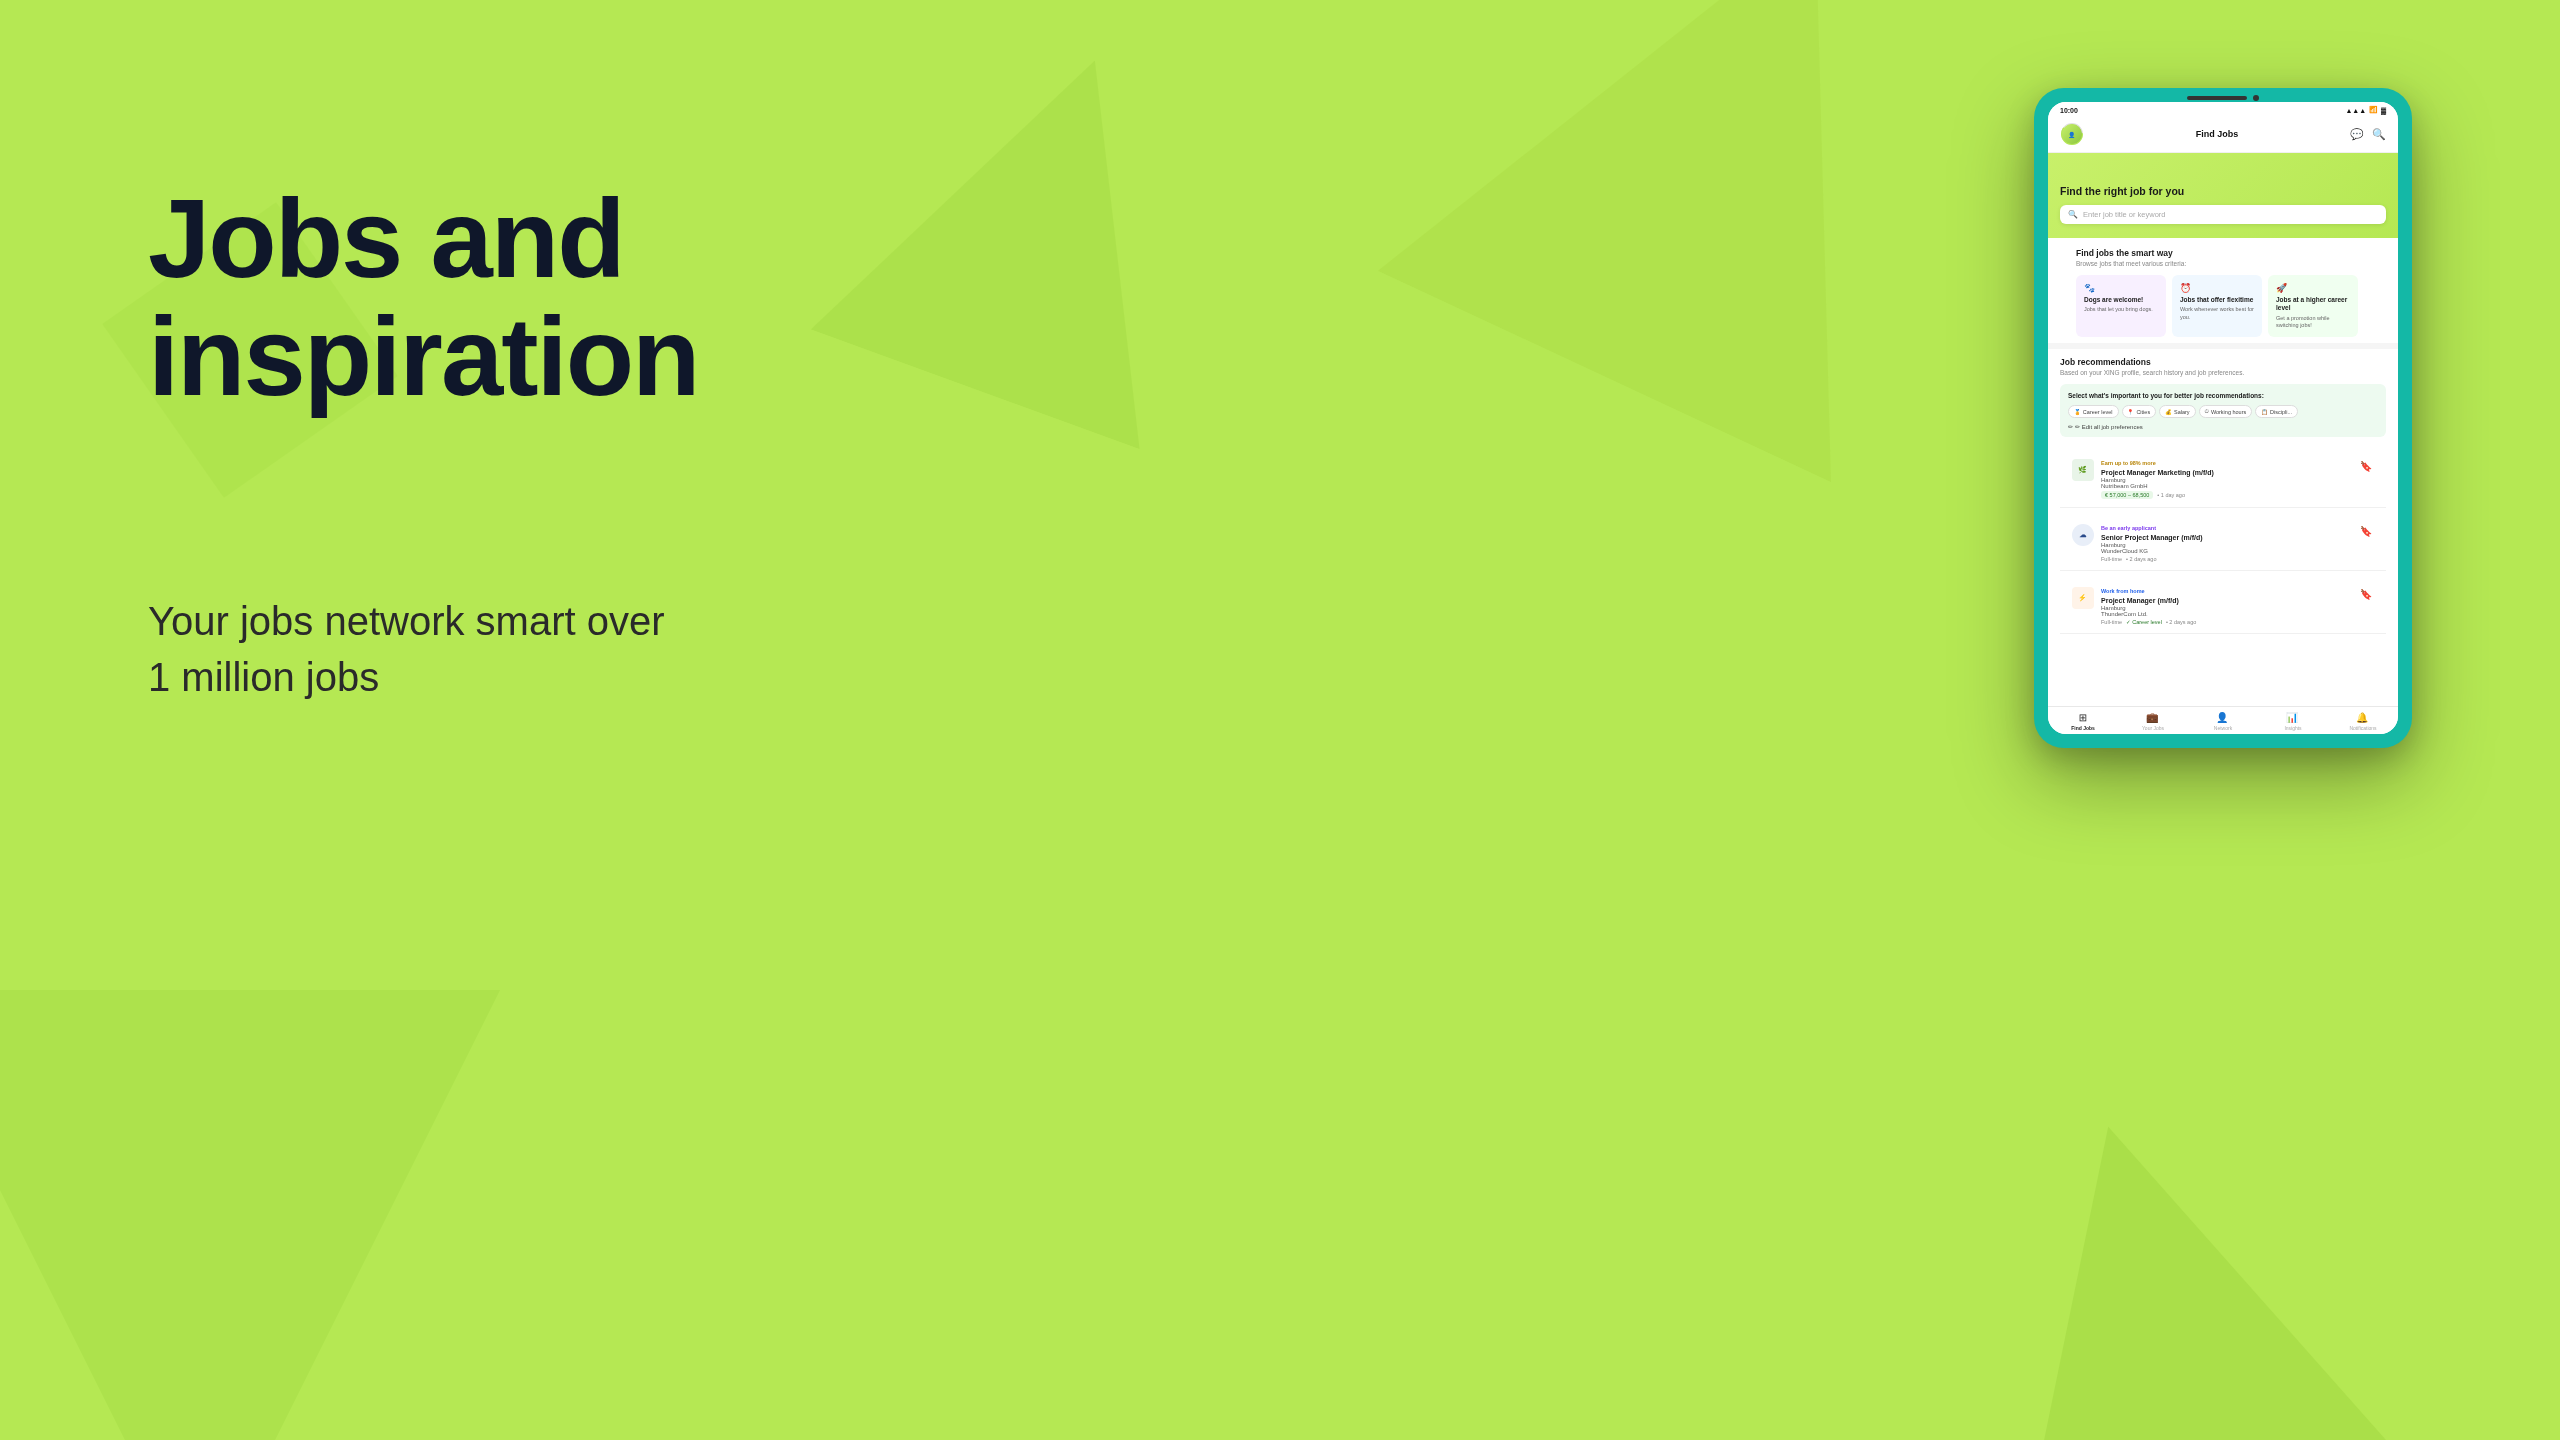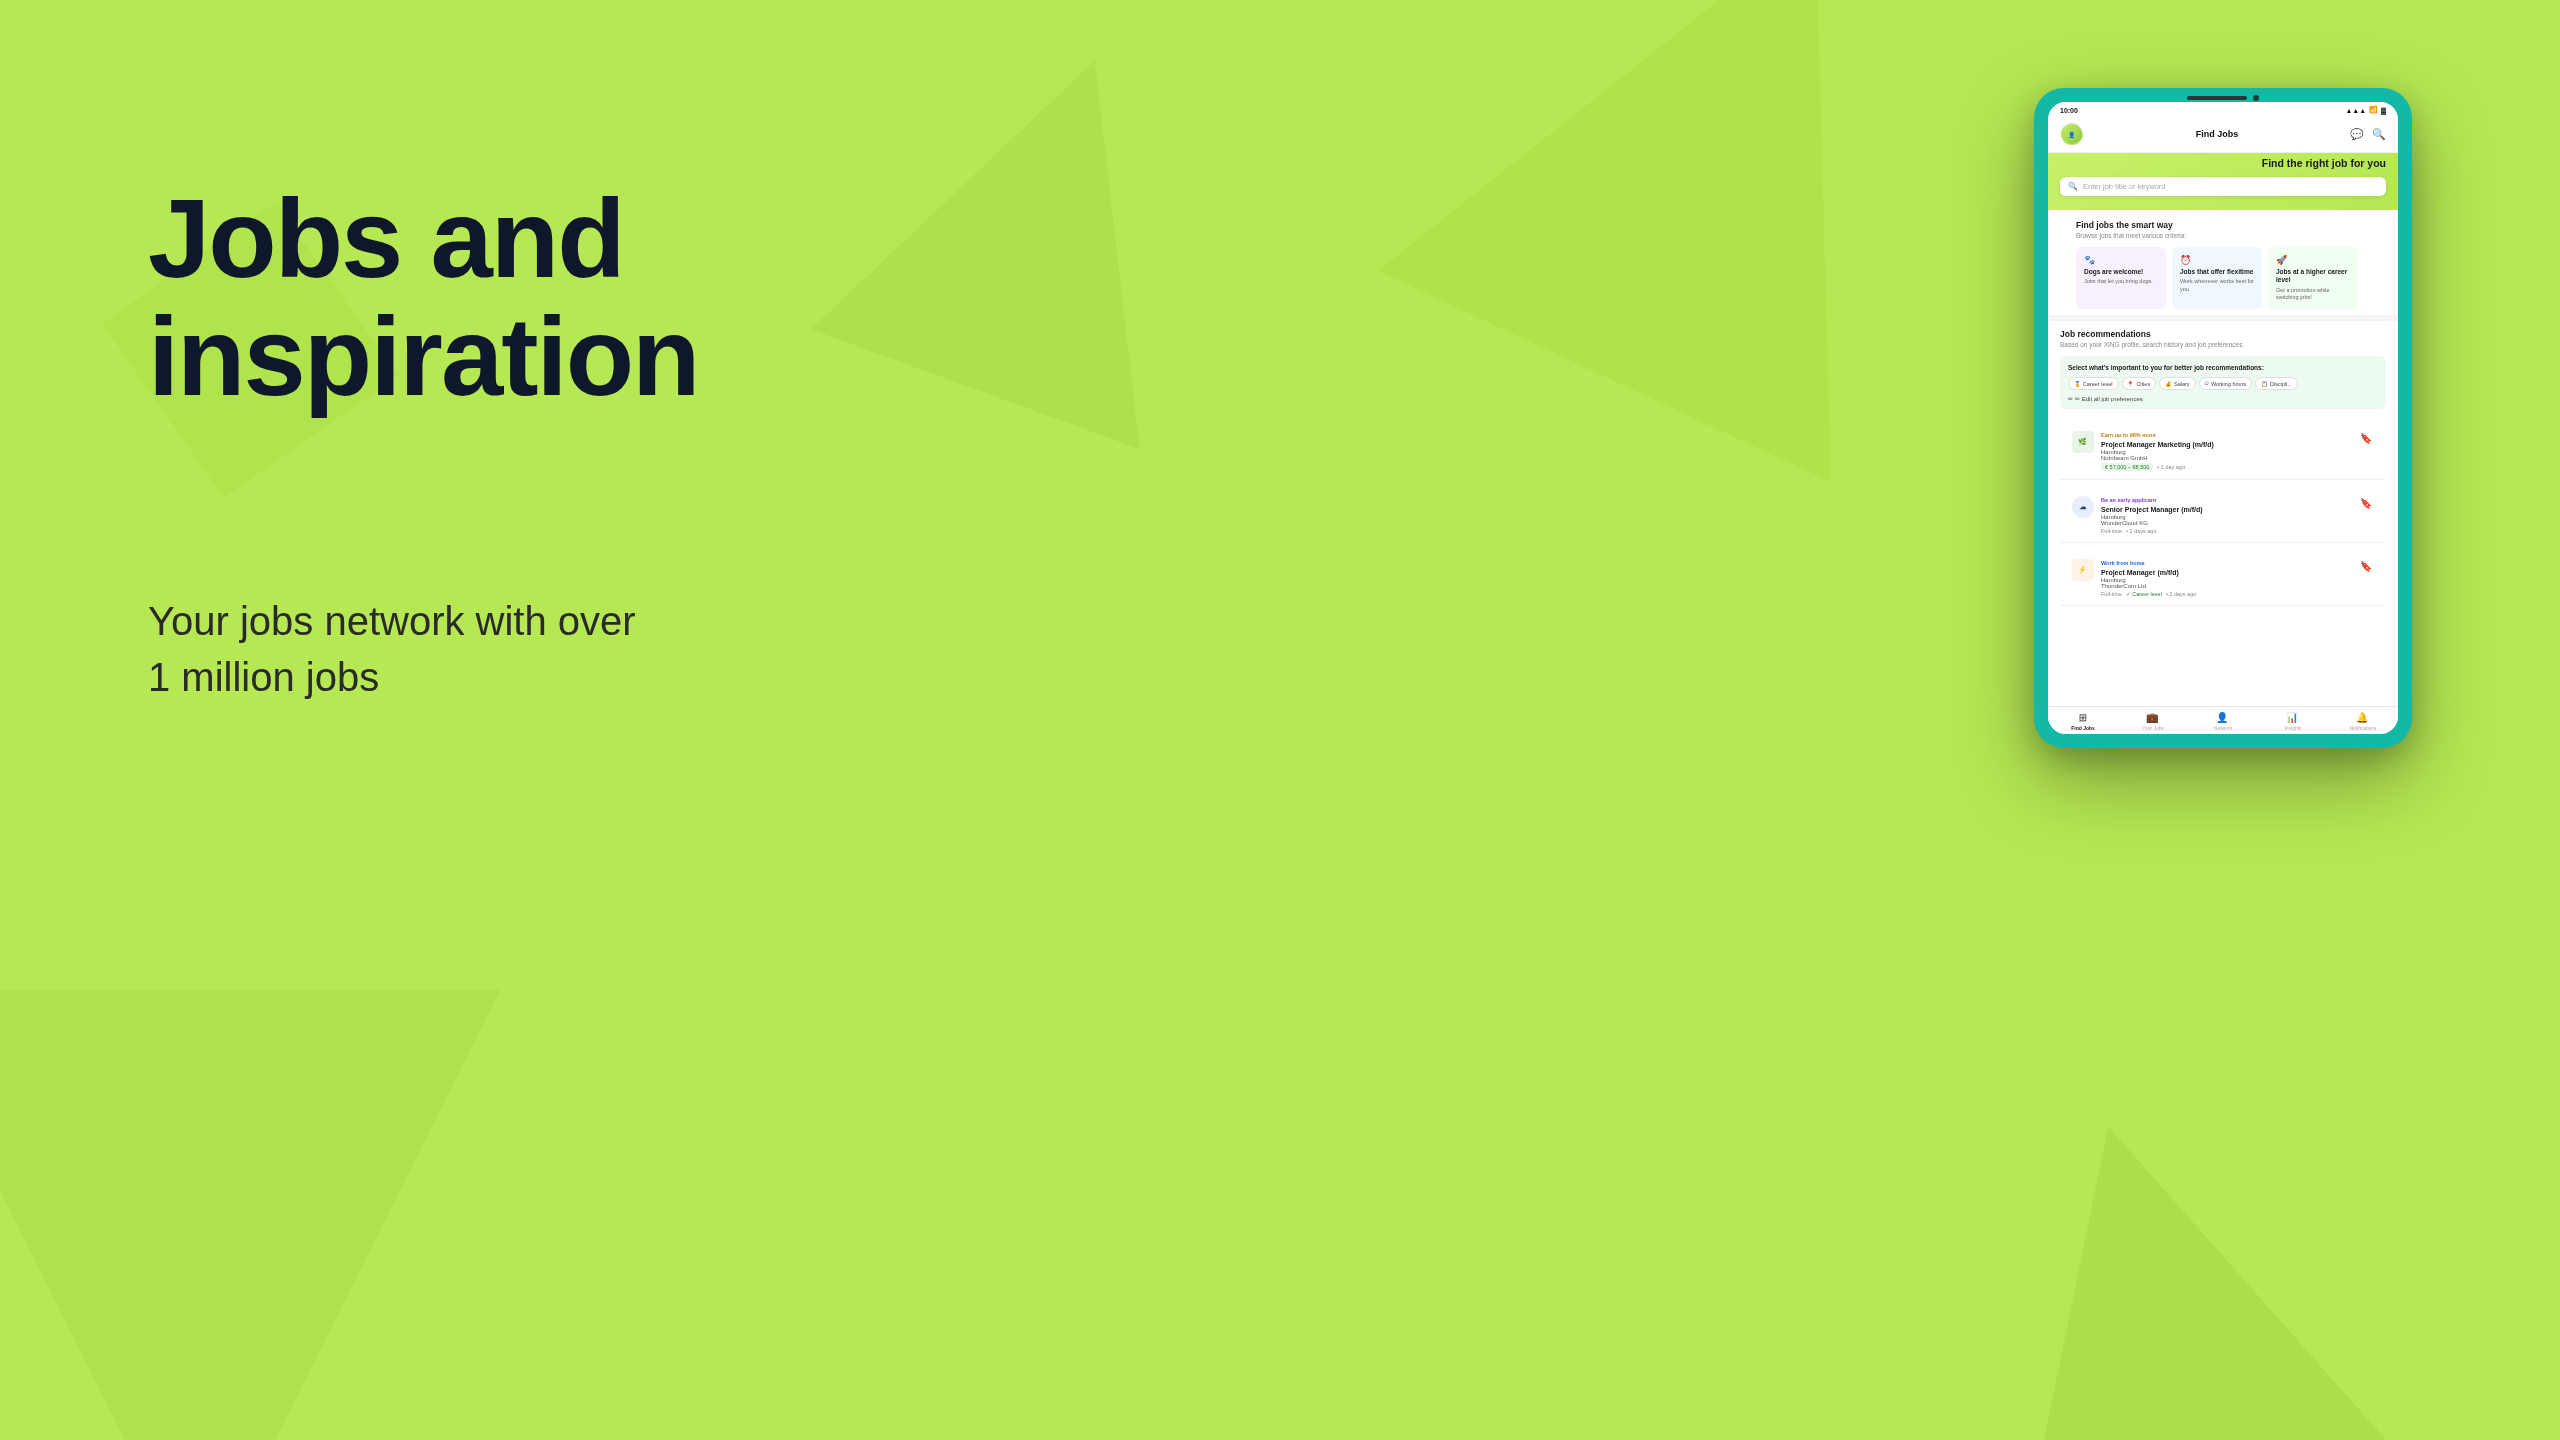--- a/index.html
+++ b/index.html
@@ -210,22 +210,22 @@
       overflow-y: auto;
       overflow-x: hidden;
       scrollbar-width: none;
     }
 
     .app-content::-webkit-scrollbar { display: none; }
 
     
     .search-hero {
       background: linear-gradient(135deg, #c8f06a 0%, #b5e853 100%);
-      padding: 4px 12px 14px;
-      text-align: right;
+      padding: 32px 12px 14px;
+      text-align: left;
     }
 
     .search-hero-title {
       font-size: 10.5px;
       font-weight: 700;
       color: #1a1a1a;
       margin-bottom: 8px;
     }
 
     .search-box {
@@ -514,21 +514,21 @@
   <div class="bg-shape shape5"></div>
 </div>
 
 <div class="left-content">
   <div class="main-heading">
     <span>Jobs and</span><br>
     <span>inspiration</span><br>
     <br>
   </div>
   <div class="subtitle">
-    <span>Your jobs network with over</span><br>
+    <span>Your jobs network smart over</span><br>
     <span>1 million jobs</span>
   </div>
 </div>
 
 <div class="device-wrapper" style="right: 148px; top: 88px; width: 378px; height: 660px;">
   <div class="device-frame">
     <div class="device-top-bar">
       <div class="device-speaker"></div>
       <div class="device-camera"></div>
     </div>

